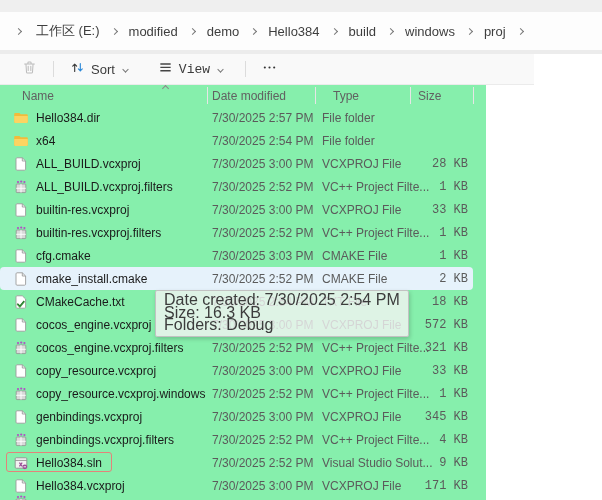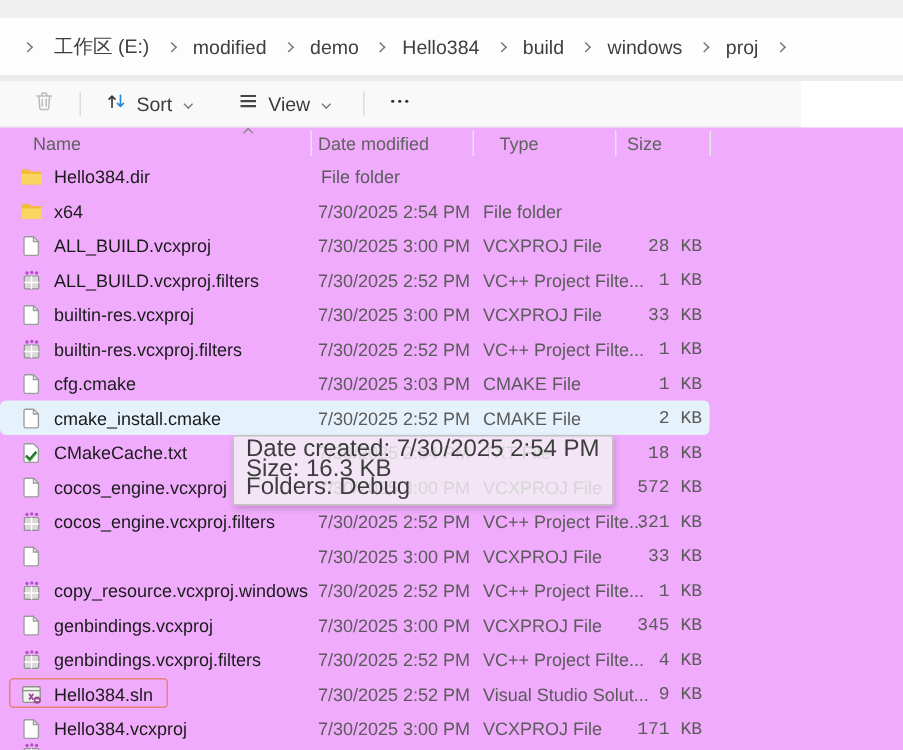--- a/index.html
+++ b/index.html
@@ -27,21 +27,21 @@
   
   .toolbar { position:absolute; left:0; top:54px; width:534px; height:31px;
     background:#f9f9f9; border-bottom:1px solid #ebebeb;
     display:flex; align-items:center; padding-left:14px; }
   .tool-btn { display:flex; align-items:center; gap:6px; padding:4px 8px; border-radius:4px;
     font-size:13px; color:#3b3b3b; }
   .tool-divider { width:1px; height:16px; background:#dcdcdc; margin:0 8px; }
   .drop-chev { margin-left:2px; opacity:.8; transform:rotate(45deg) scale(.9); border-color:#555; }
 
   
-  .list { position:absolute; left:0; top:85px; width:602px; height:415px; background:#f0abfc; overflow:hidden; }
+  .list { position:absolute; left:0; top:85px; width:486px; height:415px; background:#86efac; overflow:hidden; }
   .header-row { position:relative; display:grid; grid-template-columns:207px 108px 95px 63px;
     height:21px; align-items:center; width:473px; }
   .hcol { font-size:12px; color:#616161; white-space:nowrap; }
   .hcol.h-name { padding-left:22px; }
   .hcol.h-date { padding-left:5px; }
   .hcol.h-type { padding-left:18px; }
   .hcol.h-size { padding-left:8px; }
   .sort-caret { position:absolute; left:163px; top:1px; border-color:#8a8a8a; }
   .vdiv { position:absolute; top:2px; width:1px; height:17px; background:#e6e6e6; }
 
@@ -101,21 +101,21 @@
   </div>
   <div class="tool-divider"></div>
   <div class="tool-btn">
     <span class="icon" id="sort-icon-slot"><svg width="15" height="15" viewBox="0 0 16 16">
           <path d="M5 12.2V4.4M5 4.4L2.9 6.5M5 4.4l2.1 2.1" fill="none" stroke="#3a3a3a" stroke-width="1.2" stroke-linecap="round" stroke-linejoin="round"></path>
           <path d="M11 3.8v7.8m0 0 2.1-2.1M11 11.6 8.9 9.5" fill="none" stroke="#2b88d8" stroke-width="1.2" stroke-linecap="round" stroke-linejoin="round"></path>
         </svg></span>
     <span>Sort</span>
     <span class="chev drop-chev"></span>
   </div>
-  <div class="tool-btn" style="margin-left:14px;">
+  <div class="tool-btn" style="margin-left:14px;font-family:Liberation Mono, monospace;">
     <span class="icon" id="view-icon-slot"><svg width="15" height="15" viewBox="0 0 16 16">
           <path d="M2.5 4.3h11M2.5 7.9h11M2.5 11.5h11" stroke="#454545" stroke-width="1.5"></path>
         </svg></span>
     <span>View</span>
     <span class="chev drop-chev"></span>
   </div>
   <div class="tool-divider" style="margin-left:14px;"></div>
   <div class="tool-btn">
     <span class="icon" id="more-icon-slot"><svg width="15" height="15" viewBox="0 0 16 16">
           <circle cx="3" cy="8" r="1.15" fill="#333"></circle>
@@ -141,20 +141,21 @@
       <div class="row">
         <div class="c-name">
           <span class="icon">
             <svg width="16" height="16" viewBox="0 0 16 16">
               <path d="M1.2 4.2c0-.7.5-1.2 1.2-1.2h3.5c.3 0 .6.1.8.3l1 1h5.9c.7 0 1.2.5 1.2 1.2v6.3c0 .7-.5 1.2-1.2 1.2H2.4c-.7 0-1.2-.5-1.2-1.2z" fill="#f3bb3a"></path>
               <path d="M1.2 6h13.6v5.8c0 .7-.5 1.2-1.2 1.2H2.4c-.7 0-1.2-.5-1.2-1.2z" fill="#fcd462"></path>
             </svg>
           </span>
           <span>Hello384.dir</span>
         </div>
+        <div class="c-date">7/30/2025 2:57 PM</div>
         <div class="c-type">File folder</div>
         <div class="c-size"></div>
       </div>
       <div class="row">
         <div class="c-name">
           <span class="icon">
             <svg width="16" height="16" viewBox="0 0 16 16">
               <path d="M1.2 4.2c0-.7.5-1.2 1.2-1.2h3.5c.3 0 .6.1.8.3l1 1h5.9c.7 0 1.2.5 1.2 1.2v6.3c0 .7-.5 1.2-1.2 1.2H2.4c-.7 0-1.2-.5-1.2-1.2z" fill="#f3bb3a"></path>
               <path d="M1.2 6h13.6v5.8c0 .7-.5 1.2-1.2 1.2H2.4c-.7 0-1.2-.5-1.2-1.2z" fill="#fcd462"></path>
             </svg>
@@ -302,20 +303,21 @@
         <div class="c-size">321 KB</div>
       </div>
       <div class="row">
         <div class="c-name">
           <span class="icon">
             <svg width="16" height="16" viewBox="0 0 16 16">
               <path d="M4 1.8h5.3L12.6 5v8.2c0 .55-.45 1-1 1H4c-.55 0-1-.45-1-1V2.8c0-.55.45-1 1-1z" fill="#fff" stroke="#9b9b9b" stroke-width="0.9"></path>
               <path d="M9.3 1.8V5h3.3" fill="none" stroke="#9b9b9b" stroke-width="0.9"></path>
             </svg>
           </span>
+          <span>copy_resource.vcxproj</span>
         </div>
         <div class="c-date">7/30/2025 3:00 PM</div>
         <div class="c-type">VCXPROJ File</div>
         <div class="c-size">33 KB</div>
       </div>
       <div class="row">
         <div class="c-name">
           <span class="icon">
             <svg width="16" height="16" viewBox="0 0 16 16">
               <circle cx="5" cy="3" r="1.1" fill="#b14fc4"></circle>

